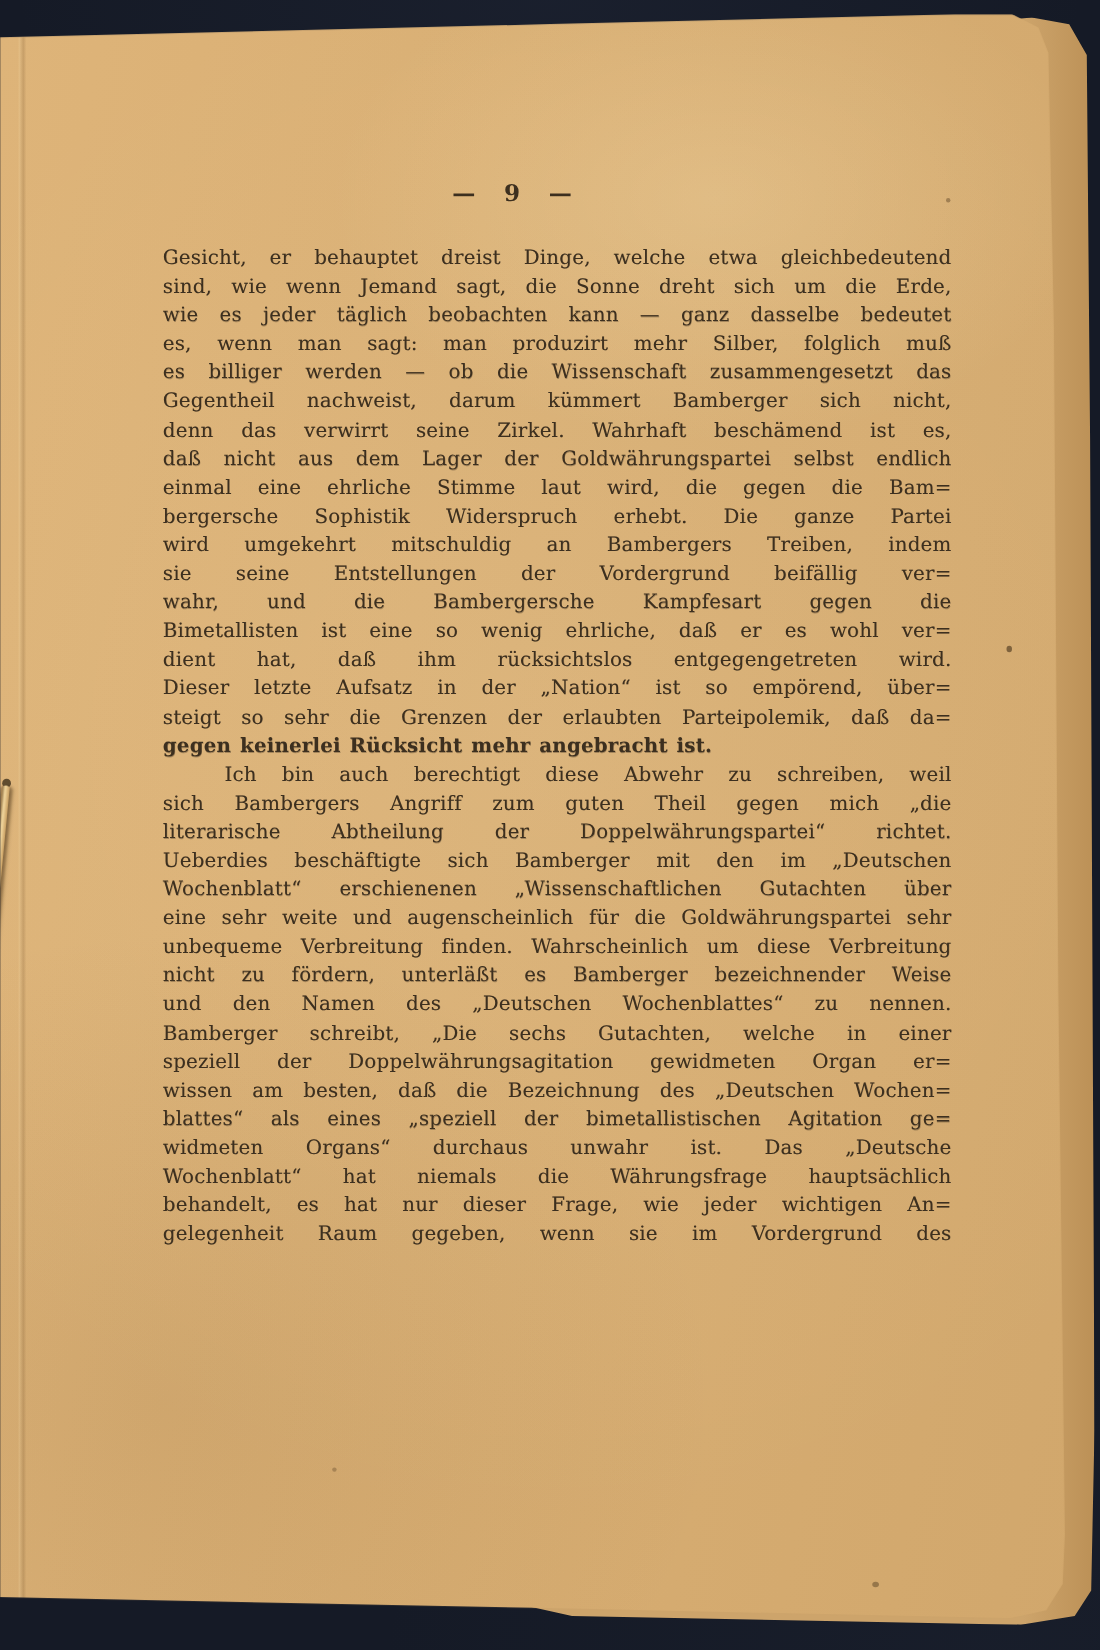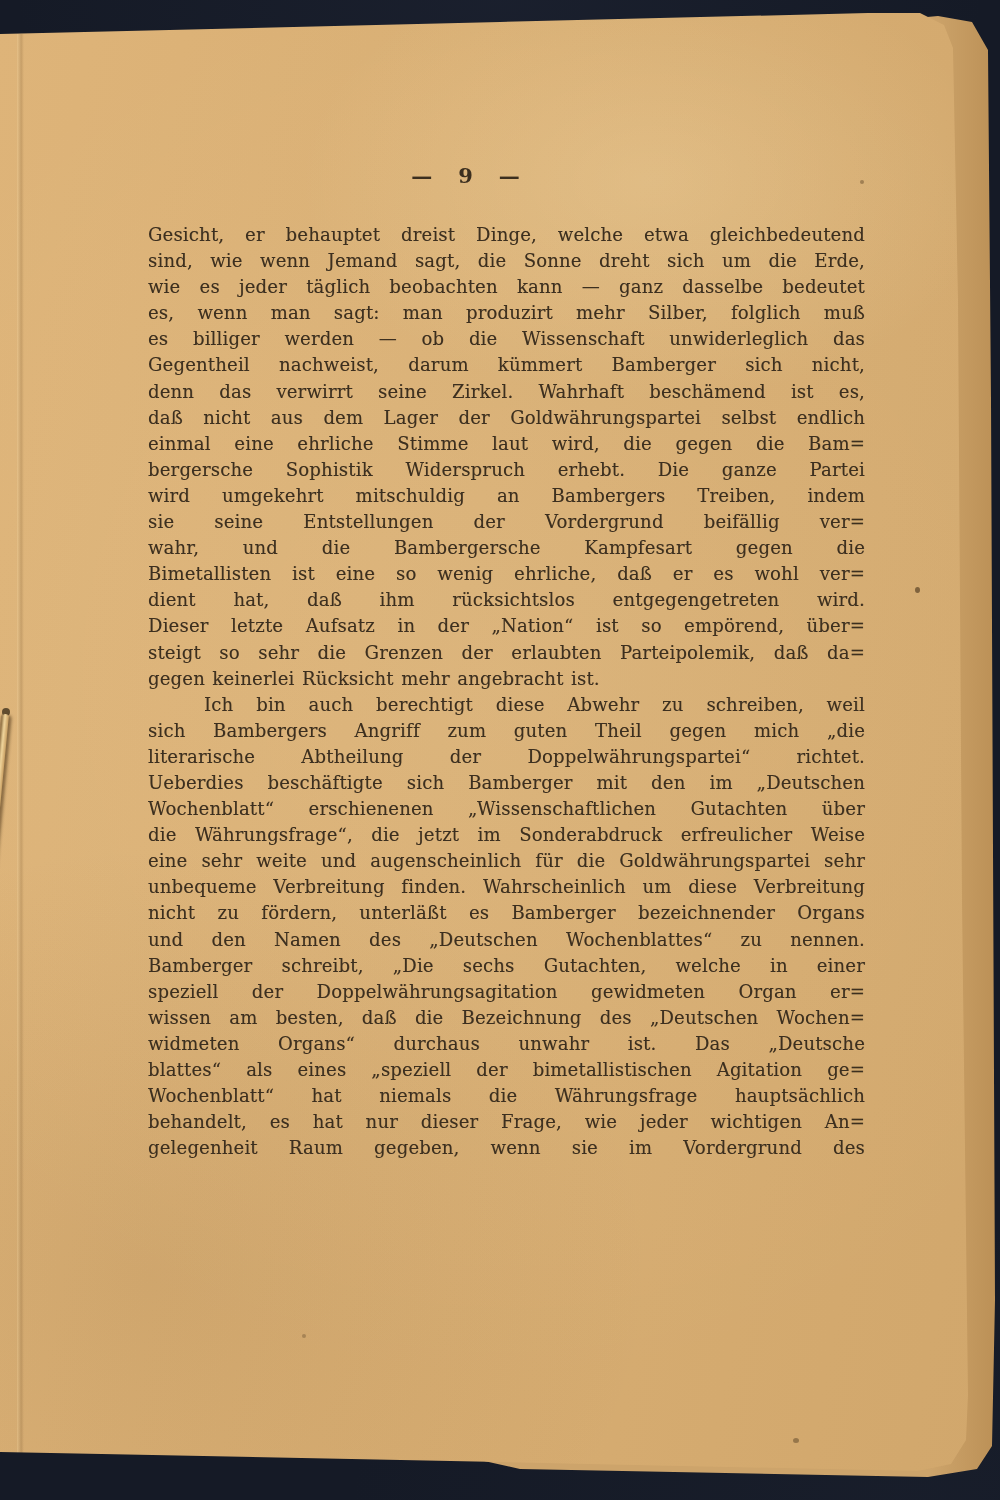--- a/index.html
+++ b/index.html
@@ -91,21 +91,21 @@
     letter-spacing: 0.2px;
     word-spacing: 1.5px;
   }
   .text-block .line {
     height: 26.1px; line-height: 26.1px;
     white-space: normal;
     text-align: justify;
     text-align-last: justify;
     text-shadow: 0.3px 0.3px 0.4px rgba(60,47,31,0.35);
   }
-  .text-block .line.no-just { text-align: right; text-align-last: left; }
+  .text-block .line.no-just { text-align: right; text-align-last: left; font-weight: bold; }
   .text-block .line.indent { padding-left: 56px; }
 </style>
 </head>
 <body>
 
 <div class="scan">
   <div class="backdrop"></div>
 
   <div class="under-page"></div>
 
@@ -123,47 +123,46 @@
       <span>—</span>
       <span>9</span>
       <span>—</span>
     </div>
 
     <div class="text-block">
         <div class="line">Gesicht, er behauptet dreist Dinge, welche etwa gleichbedeutend</div>
         <div class="line">sind, wie wenn Jemand sagt, die Sonne dreht sich um die Erde,</div>
         <div class="line">wie es jeder täglich beobachten kann — ganz dasselbe bedeutet</div>
         <div class="line">es, wenn man sagt: man produzirt mehr Silber, folglich muß</div>
-        <div class="line">es billiger werden — ob die Wissenschaft unwiderleglich das</div>
+        <div class="line">es billiger werden — ob die Wissenschaft zusammengesetzt das</div>
         <div class="line">Gegentheil nachweist, darum kümmert Bamberger sich nicht,</div>
         <div class="line">denn das verwirrt seine Zirkel. Wahrhaft beschämend ist es,</div>
         <div class="line">daß nicht aus dem Lager der Goldwährungspartei selbst endlich</div>
         <div class="line">einmal eine ehrliche Stimme laut wird, die gegen die Bam=</div>
         <div class="line">bergersche Sophistik Widerspruch erhebt. Die ganze Partei</div>
         <div class="line">wird umgekehrt mitschuldig an Bambergers Treiben, indem</div>
         <div class="line">sie seine Entstellungen der Vordergrund beifällig ver=</div>
         <div class="line">wahr, und die Bambergersche Kampfesart gegen die</div>
         <div class="line">Bimetallisten ist eine so wenig ehrliche, daß er es wohl ver=</div>
         <div class="line">dient hat, daß ihm rücksichtslos entgegengetreten wird.</div>
         <div class="line">Dieser letzte Aufsatz in der „Nation“ ist so empörend, über=</div>
         <div class="line">steigt so sehr die Grenzen der erlaubten Parteipolemik, daß da=</div>
         <div class="line no-just">gegen keinerlei Rücksicht mehr angebracht ist.</div>
         <div class="line indent">Ich bin auch berechtigt diese Abwehr zu schreiben, weil</div>
         <div class="line">sich Bambergers Angriff zum guten Theil gegen mich „die</div>
         <div class="line">literarische Abtheilung der Doppelwährungspartei“ richtet.</div>
         <div class="line">Ueberdies beschäftigte sich Bamberger mit den im „Deutschen</div>
         <div class="line">Wochenblatt“ erschienenen „Wissenschaftlichen Gutachten über</div>
-        <div class="line">die Währungsfrage“, die jetzt im Sonderabdruck erfreulicher Weise</div>
         <div class="line">eine sehr weite und augenscheinlich für die Goldwährungspartei sehr</div>
         <div class="line">unbequeme Verbreitung finden. Wahrscheinlich um diese Verbreitung</div>
-        <div class="line">nicht zu fördern, unterläßt es Bamberger bezeichnender Organs</div>
+        <div class="line">nicht zu fördern, unterläßt es Bamberger bezeichnender Weise</div>
         <div class="line">und den Namen des „Deutschen Wochenblattes“ zu nennen.</div>
         <div class="line">Bamberger schreibt, „Die sechs Gutachten, welche in einer</div>
         <div class="line">speziell der Doppelwährungsagitation gewidmeten Organ er=</div>
         <div class="line">wissen am besten, daß die Bezeichnung des „Deutschen Wochen=</div>
+        <div class="line">blattes“ als eines „speziell der bimetallistischen Agitation ge=</div>
         <div class="line">widmeten Organs“ durchaus unwahr ist. Das „Deutsche</div>
-        <div class="line">blattes“ als eines „speziell der bimetallistischen Agitation ge=</div>
         <div class="line">Wochenblatt“ hat niemals die Währungsfrage hauptsächlich</div>
         <div class="line">behandelt, es hat nur dieser Frage, wie jeder wichtigen An=</div>
         <div class="line">gelegenheit Raum gegeben, wenn sie im Vordergrund des</div>
       </div>
   </div>
 </div>
 
 </body></html>

